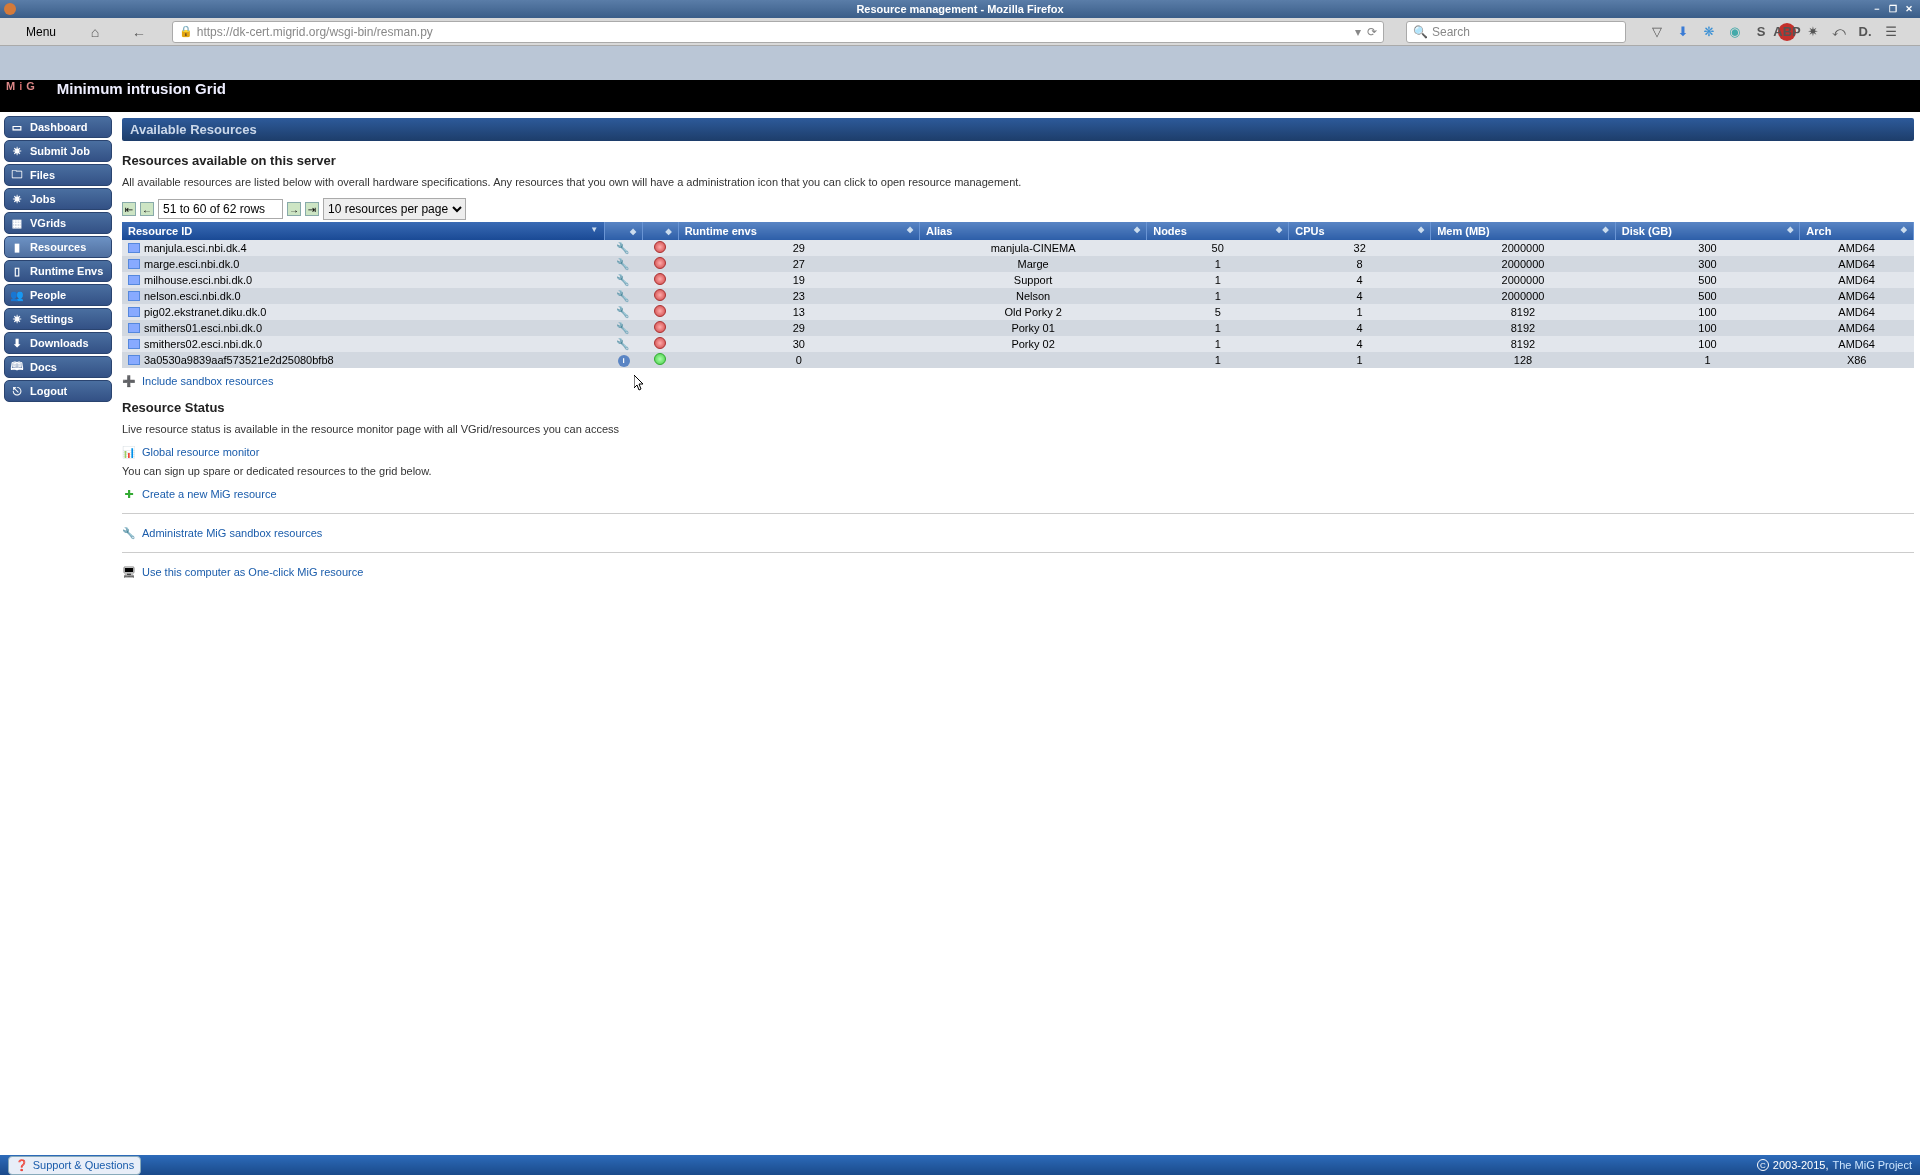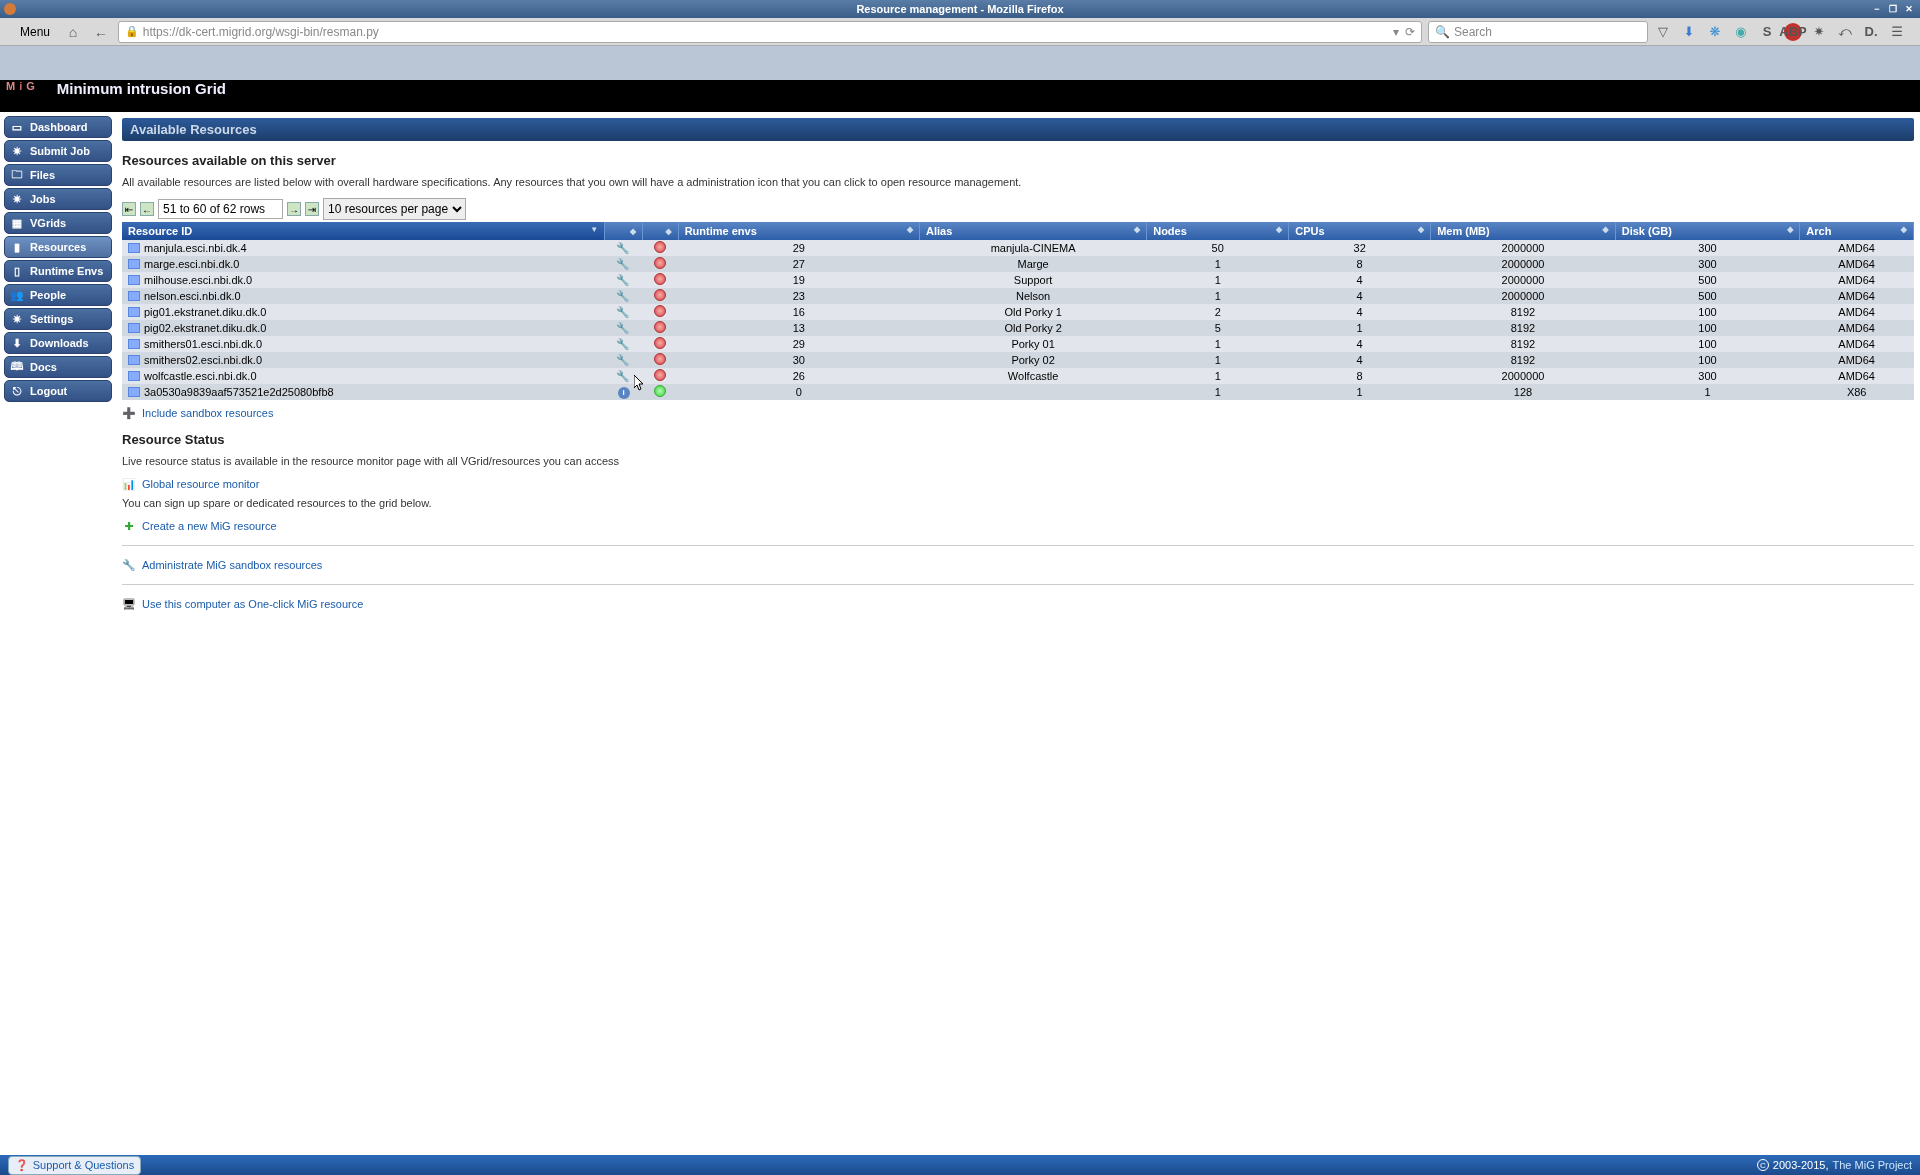--- a/index.html
+++ b/index.html
@@ -5,21 +5,21 @@
 * { margin: 0; padding: 0; box-sizing: border-box; }
 body { font-family: Arial, sans-serif; font-size: 11px; background: #bac6d6; }
 
 
 .os-titlebar { background: linear-gradient(#5a7da8, #3a5d88); color: #fff; height: 18px; display: flex; align-items: center; justify-content: center; font-weight: bold; font-size: 11px; position: relative; }
 .os-titlebar .win-icons { position: absolute; right: 4px; display: flex; gap: 2px; }
 .os-titlebar .win-icons span { width: 14px; height: 12px; display: inline-flex; align-items: center; justify-content: center; font-size: 9px; cursor: pointer; }
 .os-titlebar .app-icon { position: absolute; left: 4px; width: 12px; height: 12px; background: #d47a3a; border-radius: 6px; }
 
 
-.browser-bar { background: #d9d9d9; height: 28px; display: flex; align-items: center; padding: 0 14px; gap: 6px; border-bottom: 1px solid #aaa; }
+.browser-bar { background: #d9d9d9; height: 28px; display: flex; align-items: center; padding: 0 20px; gap: 22px; border-bottom: 1px solid #aaa; }
 .browser-bar .menu-btn { font-size: 12px; padding: 2px 6px; }
 .browser-bar .nav-btn { width: 22px; height: 22px; display: flex; align-items: center; justify-content: center; border-radius: 3px; color: #555; font-size: 14px; cursor: pointer; }
 .browser-bar .urlbar { flex: 1; display: flex; align-items: center; background: #fff; border: 1px solid #aaa; border-radius: 3px; height: 22px; padding: 0 6px; font-size: 12px; color: #888; }
 .browser-bar .urlbar .lock { color: #777; margin-right: 4px; font-size: 11px;}
 .browser-bar .urlbar .dd { margin-left: auto; color: #888; }
 .browser-bar .searchbar { width: 220px; display: flex; align-items: center; background: #fff; border: 1px solid #aaa; border-radius: 3px; height: 22px; padding: 0 6px; font-size: 12px; color: #888; }
 .browser-bar .searchbar .mag { margin-right: 4px; }
 .browser-bar .tool-icons { display: flex; gap: 8px; align-items: center; }
 .browser-bar .tool-icons span { width: 18px; height: 18px; display: inline-flex; align-items: center; justify-content: center; color: #555; font-size: 13px; cursor: pointer;}
 .abp { background:#c4302b; border-radius:50%; color:#fff; font-size:7px; font-weight:bold; width:16px; height:16px;}
@@ -281,99 +281,65 @@
     <td class="center">1</td>
     <td class="center">4</td>
     <td class="center">2000000</td>
     <td class="center">500</td>
     <td class="center">AMD64</td>
           </tr>
           <tr>
     <td>
               <div class="res-id">
                 <span class="ico"></span>
-                <span>pig01.ekstranet.diku.dk.0</span>
-              </div>
-            </td>
-    <td class="actcell"><span class="wrench">🔧</span></td>
-    <td class="actcell"><span class="circle red"></span></td>
-    <td class="center">16</td>
-    <td class="center">Old Porky 1</td>
-    <td class="center">2</td>
+                <span>pig02.ekstranet.diku.dk.0</span>
+              </div>
+            </td>
+    <td class="actcell"><span class="wrench">🔧</span></td>
+    <td class="actcell"><span class="circle red"></span></td>
+    <td class="center">13</td>
+    <td class="center">Old Porky 2</td>
+    <td class="center">5</td>
+    <td class="center">1</td>
+    <td class="center">8192</td>
+    <td class="center">100</td>
+    <td class="center">AMD64</td>
+          </tr>
+          <tr>
+    <td>
+              <div class="res-id">
+                <span class="ico"></span>
+                <span>smithers01.esci.nbi.dk.0</span>
+              </div>
+            </td>
+    <td class="actcell"><span class="wrench">🔧</span></td>
+    <td class="actcell"><span class="circle red"></span></td>
+    <td class="center">29</td>
+    <td class="center">Porky 01</td>
+    <td class="center">1</td>
     <td class="center">4</td>
     <td class="center">8192</td>
     <td class="center">100</td>
     <td class="center">AMD64</td>
           </tr>
           <tr>
     <td>
               <div class="res-id">
                 <span class="ico"></span>
-                <span>pig02.ekstranet.diku.dk.0</span>
-              </div>
-            </td>
-    <td class="actcell"><span class="wrench">🔧</span></td>
-    <td class="actcell"><span class="circle red"></span></td>
-    <td class="center">13</td>
-    <td class="center">Old Porky 2</td>
-    <td class="center">5</td>
-    <td class="center">1</td>
-    <td class="center">8192</td>
-    <td class="center">100</td>
-    <td class="center">AMD64</td>
-          </tr>
-          <tr>
-    <td>
-              <div class="res-id">
-                <span class="ico"></span>
-                <span>smithers01.esci.nbi.dk.0</span>
-              </div>
-            </td>
-    <td class="actcell"><span class="wrench">🔧</span></td>
-    <td class="actcell"><span class="circle red"></span></td>
-    <td class="center">29</td>
-    <td class="center">Porky 01</td>
+                <span>smithers02.esci.nbi.dk.0</span>
+              </div>
+            </td>
+    <td class="actcell"><span class="wrench">🔧</span></td>
+    <td class="actcell"><span class="circle red"></span></td>
+    <td class="center">30</td>
+    <td class="center">Porky 02</td>
     <td class="center">1</td>
     <td class="center">4</td>
     <td class="center">8192</td>
     <td class="center">100</td>
-    <td class="center">AMD64</td>
-          </tr>
-          <tr>
-    <td>
-              <div class="res-id">
-                <span class="ico"></span>
-                <span>smithers02.esci.nbi.dk.0</span>
-              </div>
-            </td>
-    <td class="actcell"><span class="wrench">🔧</span></td>
-    <td class="actcell"><span class="circle red"></span></td>
-    <td class="center">30</td>
-    <td class="center">Porky 02</td>
-    <td class="center">1</td>
-    <td class="center">4</td>
-    <td class="center">8192</td>
-    <td class="center">100</td>
-    <td class="center">AMD64</td>
-          </tr>
-          <tr>
-    <td>
-              <div class="res-id">
-                <span class="ico"></span>
-                <span>wolfcastle.esci.nbi.dk.0</span>
-              </div>
-            </td>
-    <td class="actcell"><span class="wrench">🔧</span></td>
-    <td class="actcell"><span class="circle red"></span></td>
-    <td class="center">26</td>
-    <td class="center">Wolfcastle</td>
-    <td class="center">1</td>
-    <td class="center">8</td>
-    <td class="center">2000000</td>
-    <td class="center">300</td>
     <td class="center">AMD64</td>
           </tr>
           <tr>
     <td>
               <div class="res-id">
                 <span class="ico"></span>
                 <span>3a0530a9839aaf573521e2d25080bfb8</span>
               </div>
             </td>
     <td class="actcell"><span class="info">i</span></td>

